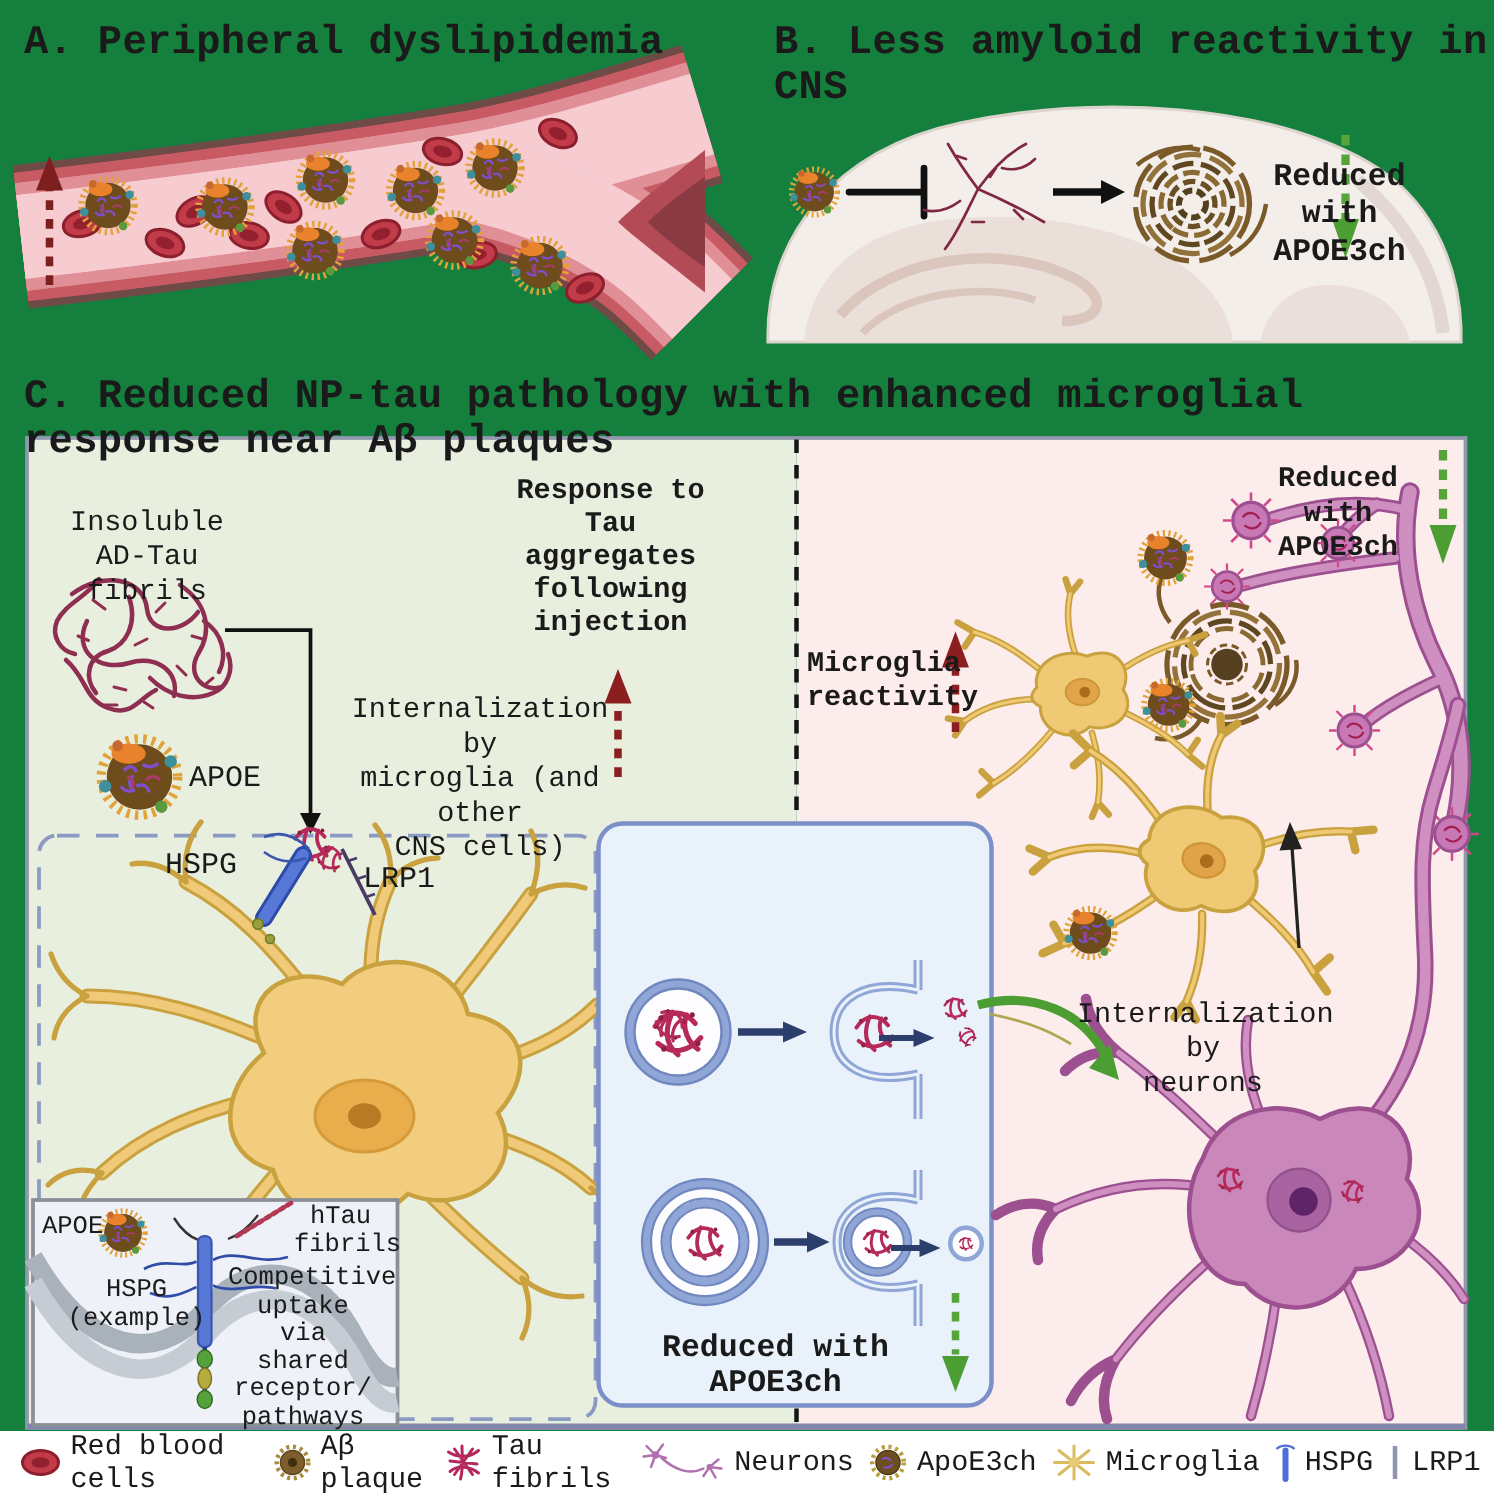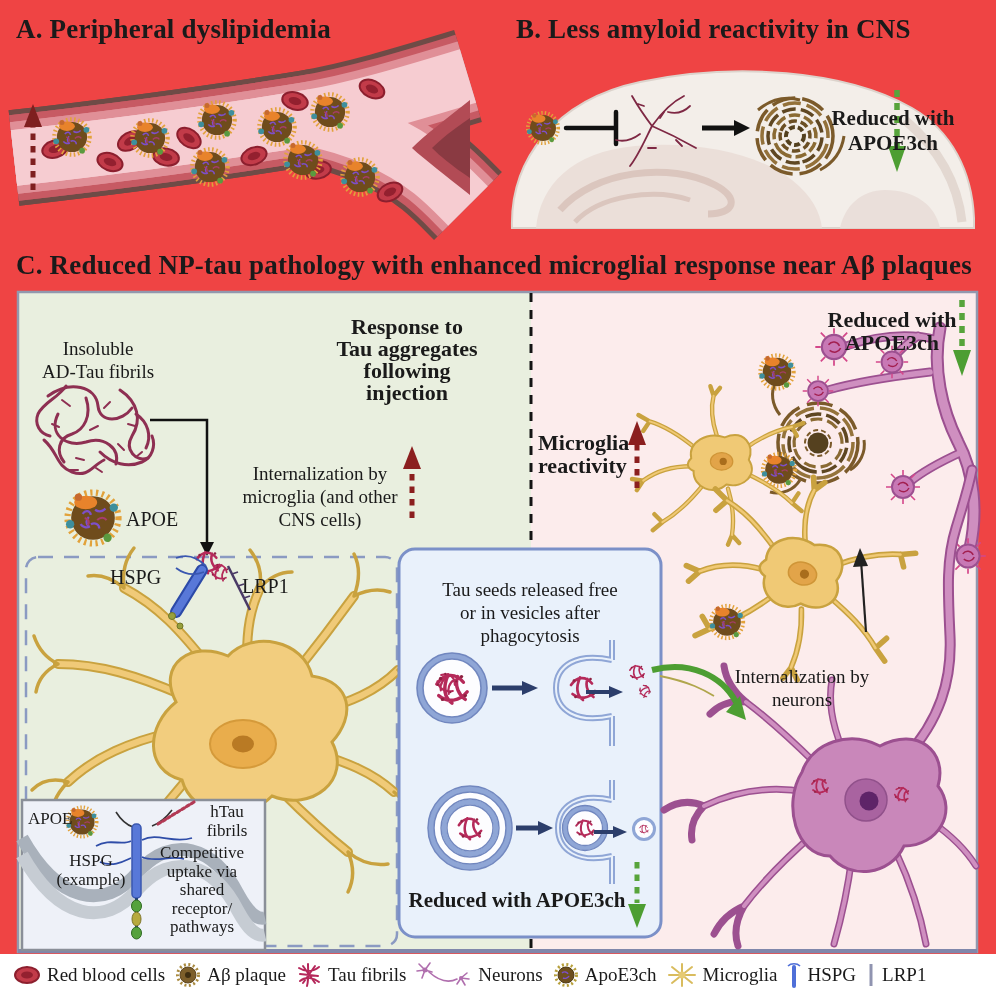--- a/index.html
+++ b/index.html
@@ -1,23 +1,23 @@
 <!DOCTYPE html>
 <html><head>
 <meta charset="utf-8">
 <style>
   html,body{margin:0;padding:0;background:#ffffff;}
-  #canvas{position:relative;width:996px;height:996px;background:#ef4444;overflow:hidden;
-          font-family:Liberation Serif, serif;color:#1a1a1a;}
+  #canvas{position:relative;width:996px;height:996px;background:#15803d;overflow:hidden;
+          font-family:Liberation Mono, monospace;color:#1a1a1a;}
   svg{position:absolute;left:0;top:0;}
   .t{position:absolute;white-space:pre-line;}
   .title{font-size:27px;font-weight:bold;letter-spacing:.2px;}
   .c{text-align:center;}
   .s19{font-size:19px;line-height:23px;margin-top:12px;}
-  .s19b{font-size:22px;line-height:23px;font-weight:bold;}
+  .s19b{font-size:19px;line-height:23px;font-weight:bold;}
   .s20b{font-size:20px;font-weight:bold;}
   .s21b{font-size:21px;line-height:25px;font-weight:bold;text-align:center;}
   .s17{font-size:17px;line-height:18.5px;}
   #legend{position:absolute;left:0;top:954px;width:996px;height:42px;background:#fff;
           display:flex;align-items:center;padding-left:12px;box-sizing:border-box;}
   .leg-item{display:flex;align-items:center;margin-right:9px;font-size:19px;}
   .leg-item svg{position:static;margin-right:5px;flex:none;}
 </style>
 </head>
 <body>
@@ -423,23 +423,20 @@
 <div class="t s17 c" style="left:196px;top:803px;width:62px;">hTau
 fibrils</div>
 <div class="t s17 c" style="left:45px;top:852px;width:92px;">HSPG
 (example)</div>
 <div class="t s17 c" style="left:152px;top:844px;width:100px;">Competitive
 uptake via
 shared
 receptor/
 pathways</div>
 
-<div class="t s19 c" style="left:406px;top:566px;width:248px;">Tau seeds released free
-or in vesicles after
-phagocytosis</div>
 <div class="t" style="left:404px;top:888px;width:226px;font-size:21px;font-weight:bold;text-align:center;">Reduced with APOE3ch</div>
 
 <div class="t s19b c" style="left:826px;top:308px;width:132px;">Reduced with
 APOE3ch</div>
 <div class="t s19b" style="left:538px;top:431px;width:110px;">Microglia
 reactivity</div>
 <div class="t s19 c" style="left:718px;top:653px;width:168px;">Internalization by
 neurons</div>
 
 <div id="legend">

